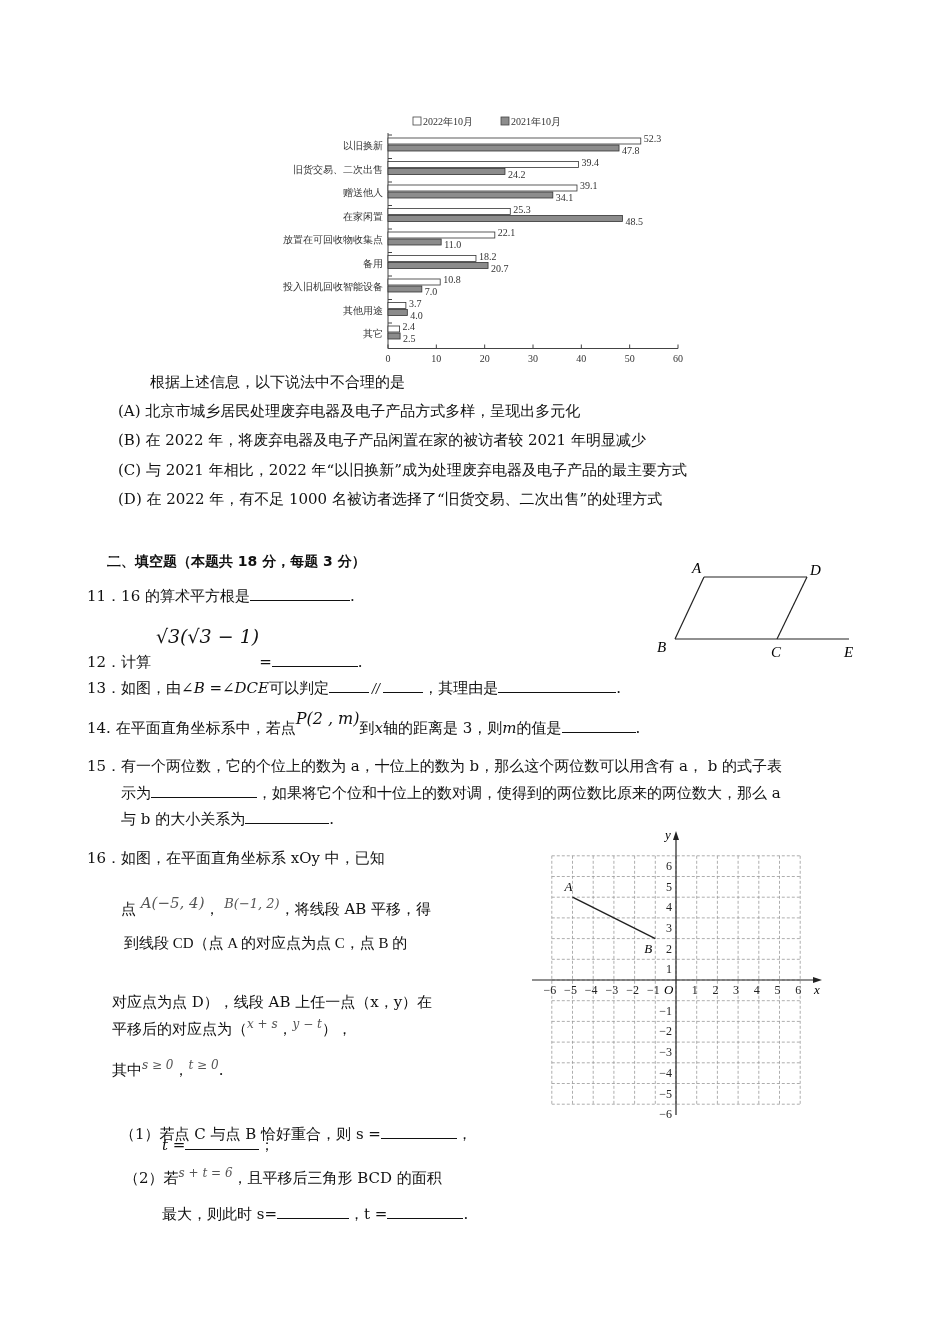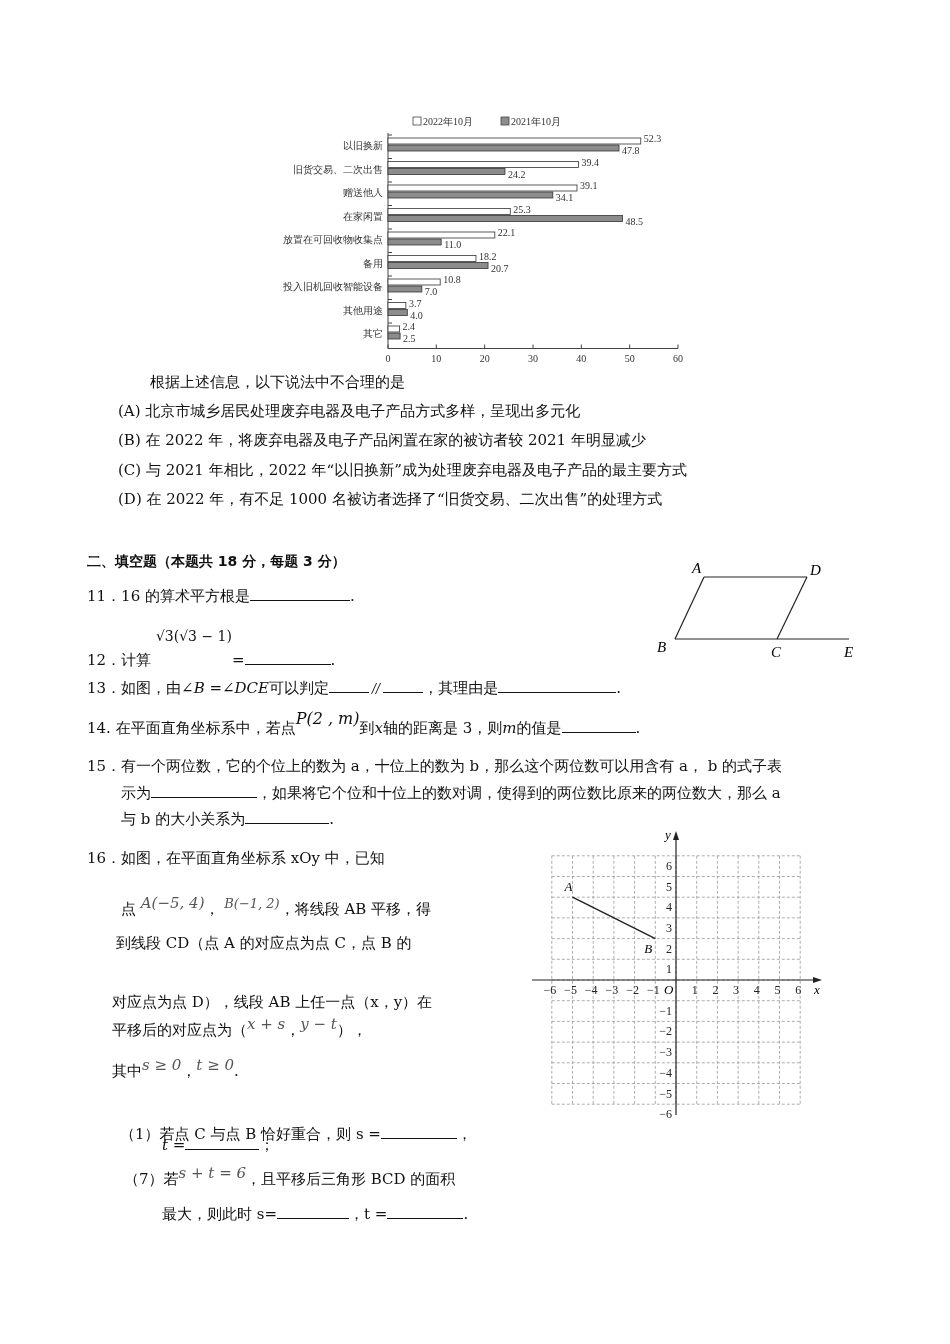--- a/index.html
+++ b/index.html
@@ -2,23 +2,23 @@
 <html><head>
 <meta charset="utf-8">
 <style>
   html, body { margin:0; padding:0; background:#ffffff; }
   body { width:950px; height:1344px; position:relative; overflow:hidden;
          font-family:"DejaVu Serif","Liberation Serif",serif; color:#111; }
   .abs { position:absolute; }
   .t { font-size:15px; line-height:20px; white-space:nowrap; }
   .it { font-style:italic; }
   .blank { display:inline-block; border-bottom:1px solid #111; height:15px; vertical-align:baseline; }
-  .bold { font-weight:bold; }
-  .small-math { font-size:15px; color:#555; vertical-align:6px; font-style:italic; }
-  .sup-math { font-size:14px; vertical-align:10px; }
+  .bold { font-weight:bold;margin-left:20px; }
+  .small-math { font-size:12px; color:#555; vertical-align:6px; font-style:italic; }
+  .sup-math { font-size:19px; vertical-align:10px;font-style:italic; }
   svg text { font-family:"Liberation Serif","DejaVu Serif",serif; }
 </style>
 </head>
 <body>
 
 <div class="abs" style="left:270px; top:105px; width:420px; height:260px;">
   <svg id="chart-svg" width="420" height="260" viewBox="0 0 420 260">
       <rect x="143" y="12" width="8" height="8" fill="#fff" stroke="#444" stroke-width="0.8"></rect>
       <text x="153" y="20" font-size="10" fill="#333" font-family="&quot;DejaVu Sans&quot;,&quot;Liberation Sans&quot;,sans-serif">2022年10月</text>
       <rect x="231" y="12" width="8" height="8" fill="#8c8c8c" stroke="#444" stroke-width="0.8"></rect>
@@ -144,36 +144,36 @@
 </div>
 
 <div class="abs t" style="left:87px; top:848px;">
   <span>16．</span><span>如图，在平面直角坐标系 xOy 中，已知</span>
 </div>
 <div class="abs t" style="left:121px; top:893px;">
   <span>点</span>
   <span class="small-math" style="font-size:15px;">A(−5, 4)</span><span>，</span>
   <span class="small-math" style="font-size:13px;">B(−1, 2)</span><span>，将线段 AB 平移，得</span>
 </div>
-<div class="abs t" style="left:116px; top:933px;">到线段 CD（点 A 的对应点为点 C，点 B 的</div>
+<div class="abs t" style="left:124px; top:933px;font-family:Liberation Serif, serif;">到线段 CD（点 A 的对应点为点 C，点 B 的</div>
 <div class="abs t" style="left:112px; top:992px;">对应点为点 D），线段 AB 上任一点（x，y）在</div>
 <div class="abs t" style="left:112px; top:1014px;">
   <span>平移后的对应点为（</span><span class="small-math">x + s</span><span>，</span><span class="small-math">y − t</span><span>），</span>
 </div>
 <div class="abs t" style="left:112px; top:1055px;">
   <span>其中</span><span class="small-math">s ≥ 0</span><span>，</span><span class="small-math">t ≥ 0</span><span>.</span>
 </div>
 <div class="abs t" style="left:120px; top:1095px;margin-top:28px;">
   <span>（1）若点 C 与点 B 恰好重合，则 s =</span><span class="blank" style="width:76px;"></span><span>，</span>
 </div>
 <div class="abs t" style="left:162px; top:1134px;">
   <span class="it">t =</span><span class="blank" style="width:74px;"></span><span>；</span>
 </div>
 <div class="abs t" style="left:124px; top:1163px;">
-  <span>（7）若</span><span class="small-math">s + t = 6</span><span>，且平移后三角形 BCD 的面积</span>
+  <span>（2）若</span><span class="small-math">s + t = 6</span><span>，且平移后三角形 BCD 的面积</span>
 </div>
 <div class="abs t" style="left:162px; top:1203px;">
   <span>最大，则此时 s=</span><span class="blank" style="width:72px;"></span><span>，t =</span><span class="blank" style="width:76px;"></span><span>.</span>
 </div>
 
 <div class="abs" style="left:640px; top:550px; width:230px; height:120px;">
   <svg width="230" height="120" viewBox="0 0 230 120">
     <line x1="64" y1="27" x2="167" y2="27" stroke="#222" stroke-width="1.2"></line>
     <line x1="64" y1="27" x2="35" y2="89" stroke="#222" stroke-width="1.2"></line>
     <line x1="167" y1="27" x2="137" y2="89" stroke="#222" stroke-width="1.2"></line>

